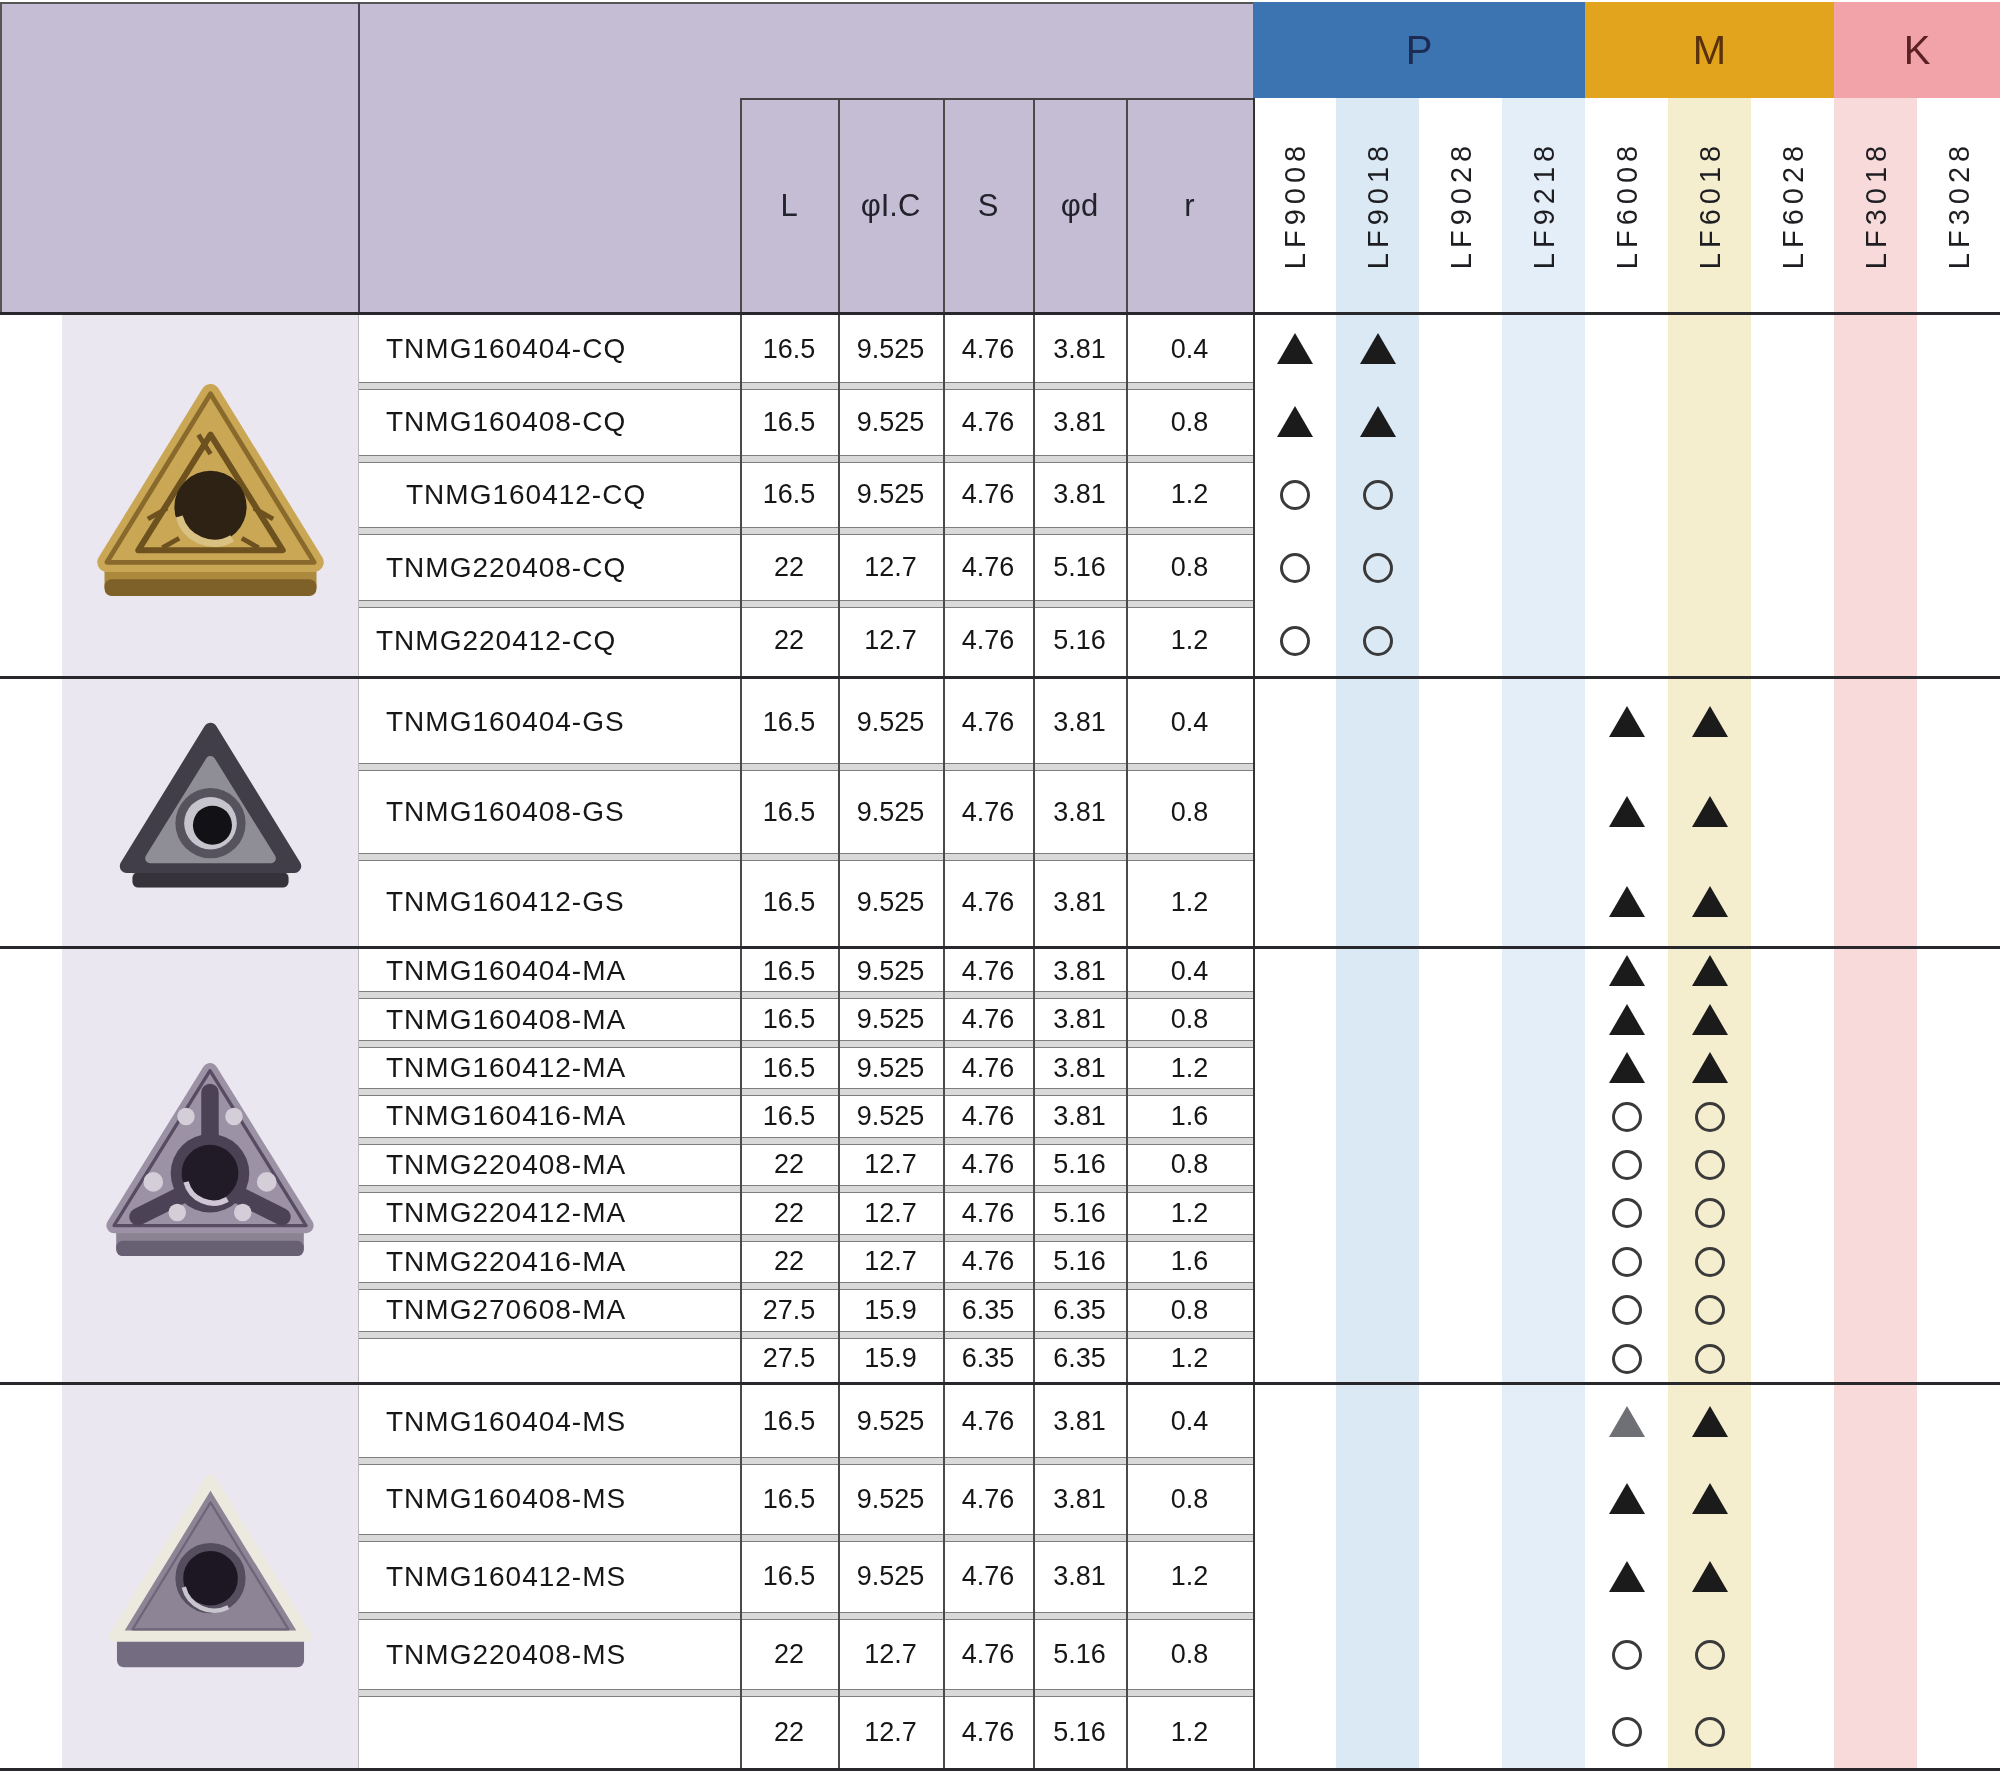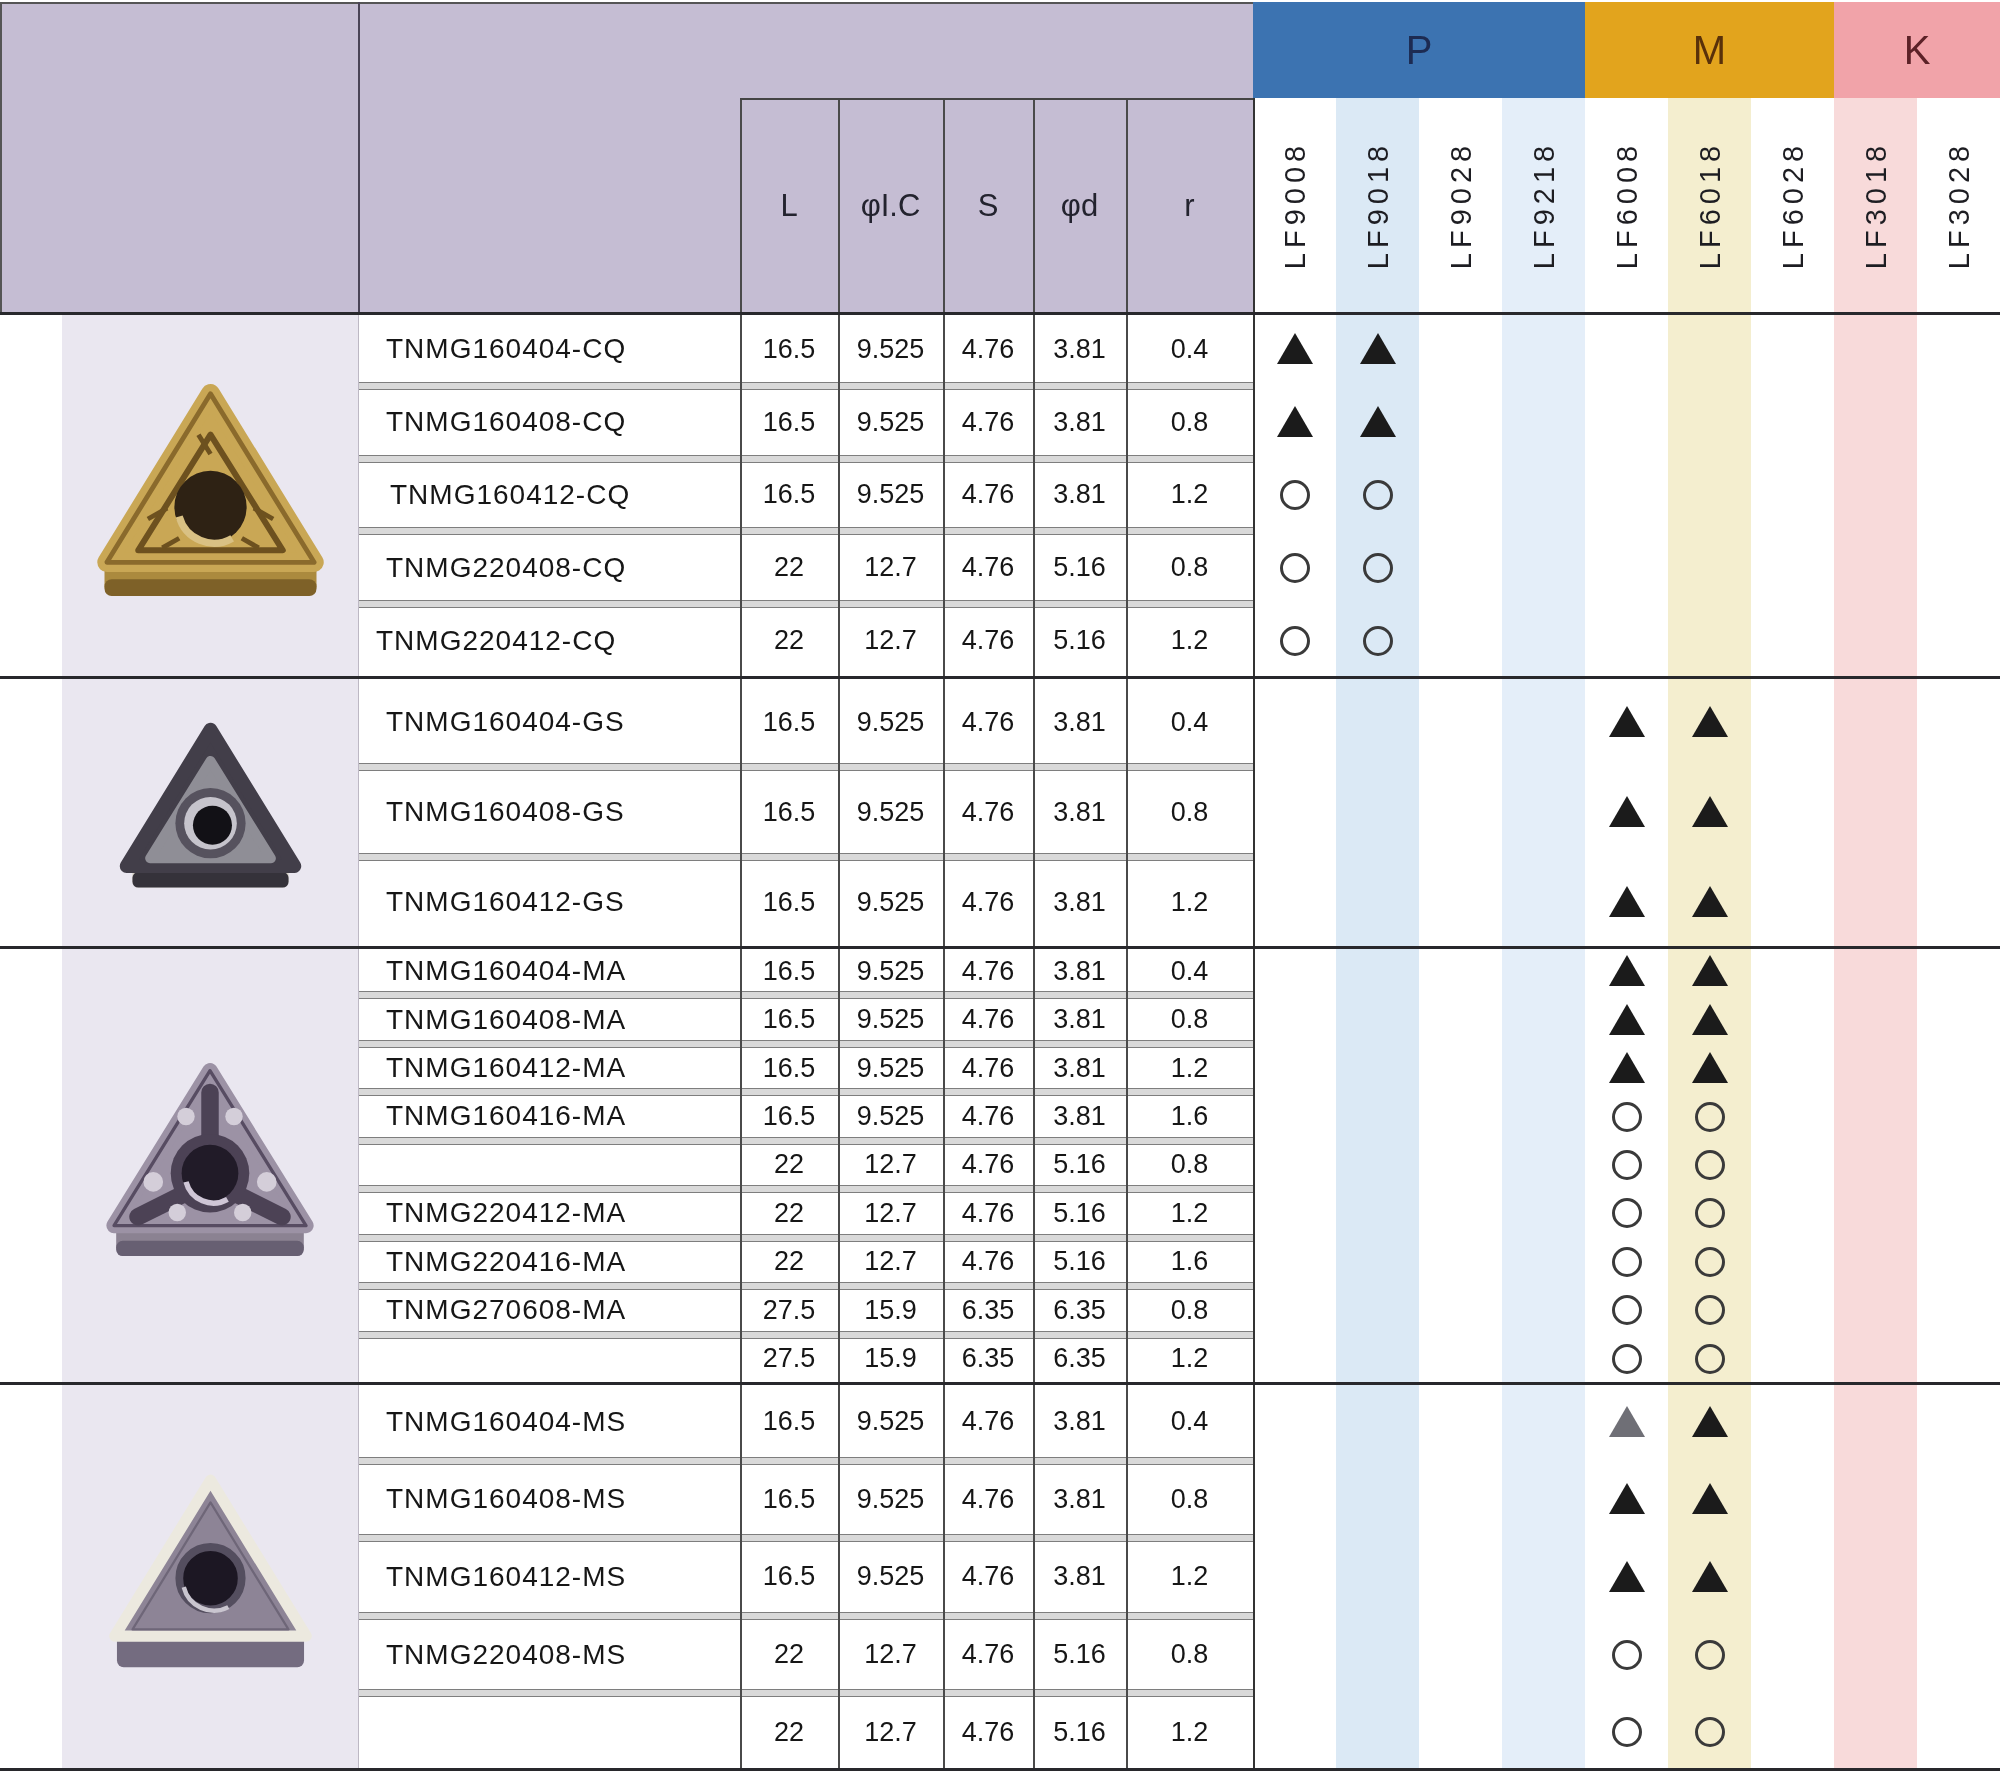--- a/index.html
+++ b/index.html
@@ -111,21 +111,21 @@
     <div class="abs" style="left: 358px; top: 381.8px; width: 895px; height: 6px; background: rgb(217, 217, 217); border-top: 1px solid rgb(126, 126, 126); border-bottom: 1px solid rgb(126, 126, 126); z-index: 1;"></div>
     <div class="abs model-cell" style="left: 360px; top: 385.8px; width: 378px; height: 72.8px; padding-left: 26px; z-index: 2;">TNMG160408-CQ</div>
     <div class="abs dim-cell" style="left: 740px; top: 385.8px; width: 98px; height: 72.8px; z-index: 2;">16.5</div>
     <div class="abs dim-cell" style="left: 838px; top: 385.8px; width: 105px; height: 72.8px; z-index: 2;">9.525</div>
     <div class="abs dim-cell" style="left: 943px; top: 385.8px; width: 90px; height: 72.8px; z-index: 2;">4.76</div>
     <div class="abs dim-cell" style="left: 1033px; top: 385.8px; width: 93px; height: 72.8px; z-index: 2;">3.81</div>
     <div class="abs dim-cell" style="left: 1126px; top: 385.8px; width: 127px; height: 72.8px; z-index: 2;">0.8</div>
     <div class="abs" style="left: 1276.5px; top: 406.2px; width: 0px; height: 0px; border-left: 18px solid transparent; border-right: 18px solid transparent; border-bottom: 31px solid rgb(27, 27, 27); z-index: 3;"></div>
     <div class="abs" style="left: 1359.5px; top: 406.2px; width: 0px; height: 0px; border-left: 18px solid transparent; border-right: 18px solid transparent; border-bottom: 31px solid rgb(27, 27, 27); z-index: 3;"></div>
     <div class="abs" style="left: 358px; top: 454.6px; width: 895px; height: 6px; background: rgb(217, 217, 217); border-top: 1px solid rgb(126, 126, 126); border-bottom: 1px solid rgb(126, 126, 126); z-index: 1;"></div>
-    <div class="abs model-cell" style="left: 364px; top: 458.6px; width: 378px; height: 72.8px; padding-left: 26px; z-index: 2;">TNMG160412-CQ</div>
+    <div class="abs model-cell" style="left: 380px; top: 458.6px; width: 378px; height: 72.8px; padding-left: 26px; z-index: 2;">TNMG160412-CQ</div>
     <div class="abs dim-cell" style="left: 740px; top: 458.6px; width: 98px; height: 72.8px; z-index: 2;">16.5</div>
     <div class="abs dim-cell" style="left: 838px; top: 458.6px; width: 105px; height: 72.8px; z-index: 2;">9.525</div>
     <div class="abs dim-cell" style="left: 943px; top: 458.6px; width: 90px; height: 72.8px; z-index: 2;">4.76</div>
     <div class="abs dim-cell" style="left: 1033px; top: 458.6px; width: 93px; height: 72.8px; z-index: 2;">3.81</div>
     <div class="abs dim-cell" style="left: 1126px; top: 458.6px; width: 127px; height: 72.8px; z-index: 2;">1.2</div>
     <div class="abs" style="left: 1279.5px; top: 480px; width: 30px; height: 30px; border: 3px solid rgb(58, 58, 58); border-radius: 50%; box-sizing: border-box; z-index: 3;"></div>
     <div class="abs" style="left: 1362.5px; top: 480px; width: 30px; height: 30px; border: 3px solid rgb(58, 58, 58); border-radius: 50%; box-sizing: border-box; z-index: 3;"></div>
     <div class="abs" style="left: 358px; top: 527.4px; width: 895px; height: 6px; background: rgb(217, 217, 217); border-top: 1px solid rgb(126, 126, 126); border-bottom: 1px solid rgb(126, 126, 126); z-index: 1;"></div>
     <div class="abs model-cell" style="left: 360px; top: 531.4px; width: 378px; height: 72.8px; padding-left: 26px; z-index: 2;">TNMG220408-CQ</div>
     <div class="abs dim-cell" style="left: 740px; top: 531.4px; width: 98px; height: 72.8px; z-index: 2;">22</div>
@@ -199,20 +199,21 @@
     <div class="abs" style="left: 358px; top: 1088.3px; width: 895px; height: 6px; background: rgb(217, 217, 217); border-top: 1px solid rgb(126, 126, 126); border-bottom: 1px solid rgb(126, 126, 126); z-index: 1;"></div>
     <div class="abs model-cell" style="left: 360px; top: 1092.3px; width: 378px; height: 48.4px; padding-left: 26px; z-index: 2;">TNMG160416-MA</div>
     <div class="abs dim-cell" style="left: 740px; top: 1092.3px; width: 98px; height: 48.4px; z-index: 2;">16.5</div>
     <div class="abs dim-cell" style="left: 838px; top: 1092.3px; width: 105px; height: 48.4px; z-index: 2;">9.525</div>
     <div class="abs dim-cell" style="left: 943px; top: 1092.3px; width: 90px; height: 48.4px; z-index: 2;">4.76</div>
     <div class="abs dim-cell" style="left: 1033px; top: 1092.3px; width: 93px; height: 48.4px; z-index: 2;">3.81</div>
     <div class="abs dim-cell" style="left: 1126px; top: 1092.3px; width: 127px; height: 48.4px; z-index: 2;">1.6</div>
     <div class="abs" style="left: 1611.5px; top: 1101.6px; width: 30px; height: 30px; border: 3px solid rgb(58, 58, 58); border-radius: 50%; box-sizing: border-box; z-index: 3;"></div>
     <div class="abs" style="left: 1694.5px; top: 1101.6px; width: 30px; height: 30px; border: 3px solid rgb(58, 58, 58); border-radius: 50%; box-sizing: border-box; z-index: 3;"></div>
     <div class="abs" style="left: 358px; top: 1136.8px; width: 895px; height: 6px; background: rgb(217, 217, 217); border-top: 1px solid rgb(126, 126, 126); border-bottom: 1px solid rgb(126, 126, 126); z-index: 1;"></div>
+    <div class="abs model-cell" style="left: 360px; top: 1140.8px; width: 378px; height: 48.4px; padding-left: 26px; z-index: 2;">TNMG220408-MA</div>
     <div class="abs dim-cell" style="left: 740px; top: 1140.8px; width: 98px; height: 48.4px; z-index: 2;">22</div>
     <div class="abs dim-cell" style="left: 838px; top: 1140.8px; width: 105px; height: 48.4px; z-index: 2;">12.7</div>
     <div class="abs dim-cell" style="left: 943px; top: 1140.8px; width: 90px; height: 48.4px; z-index: 2;">4.76</div>
     <div class="abs dim-cell" style="left: 1033px; top: 1140.8px; width: 93px; height: 48.4px; z-index: 2;">5.16</div>
     <div class="abs dim-cell" style="left: 1126px; top: 1140.8px; width: 127px; height: 48.4px; z-index: 2;">0.8</div>
     <div class="abs" style="left: 1611.5px; top: 1150px; width: 30px; height: 30px; border: 3px solid rgb(58, 58, 58); border-radius: 50%; box-sizing: border-box; z-index: 3;"></div>
     <div class="abs" style="left: 1694.5px; top: 1150px; width: 30px; height: 30px; border: 3px solid rgb(58, 58, 58); border-radius: 50%; box-sizing: border-box; z-index: 3;"></div>
     <div class="abs" style="left: 358px; top: 1185.2px; width: 895px; height: 6px; background: rgb(217, 217, 217); border-top: 1px solid rgb(126, 126, 126); border-bottom: 1px solid rgb(126, 126, 126); z-index: 1;"></div>
     <div class="abs model-cell" style="left: 360px; top: 1189.2px; width: 378px; height: 48.4px; padding-left: 26px; z-index: 2;">TNMG220412-MA</div>
     <div class="abs dim-cell" style="left: 740px; top: 1189.2px; width: 98px; height: 48.4px; z-index: 2;">22</div>

